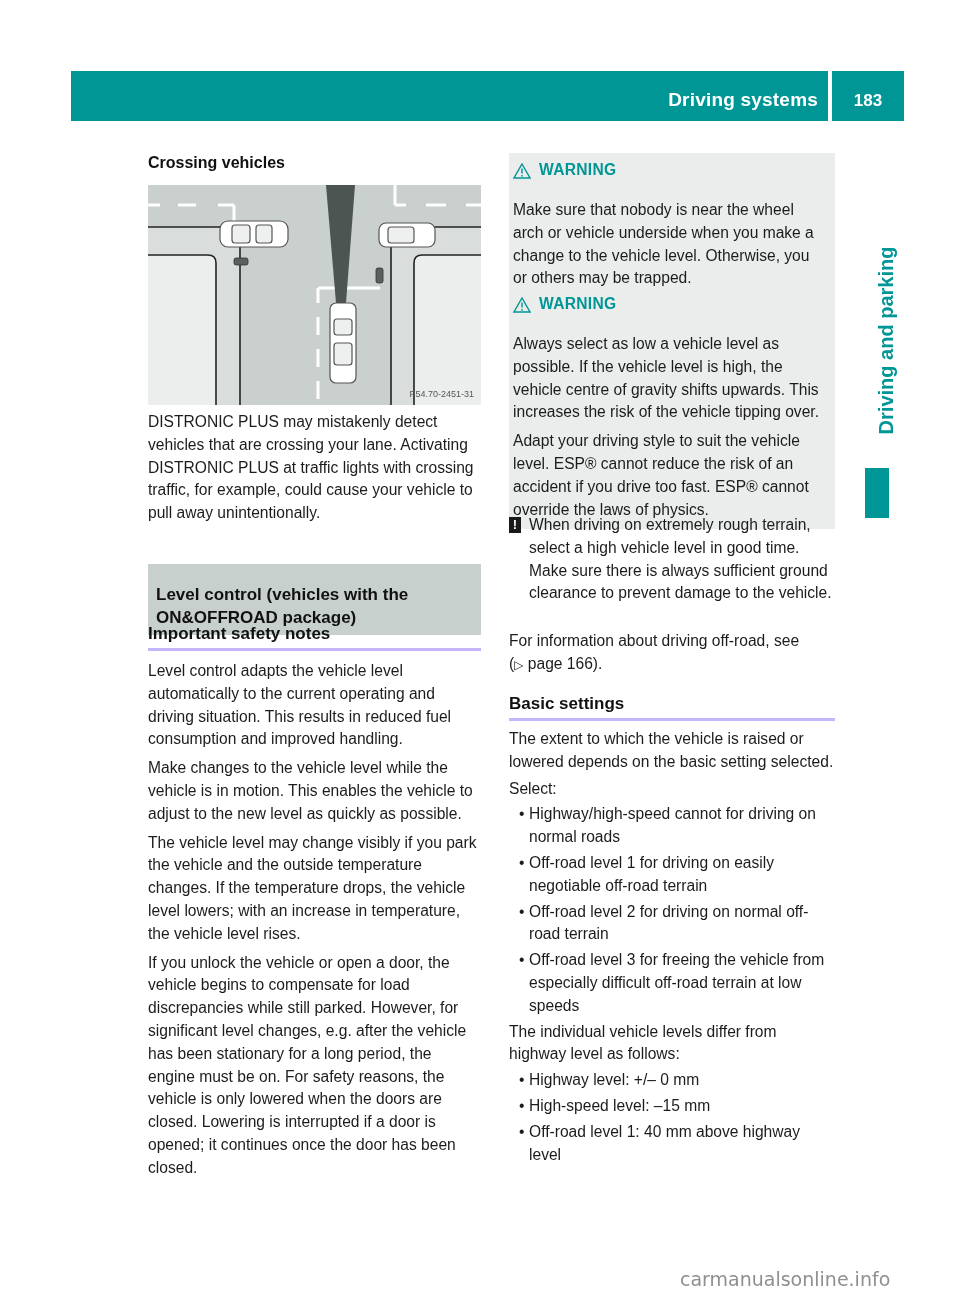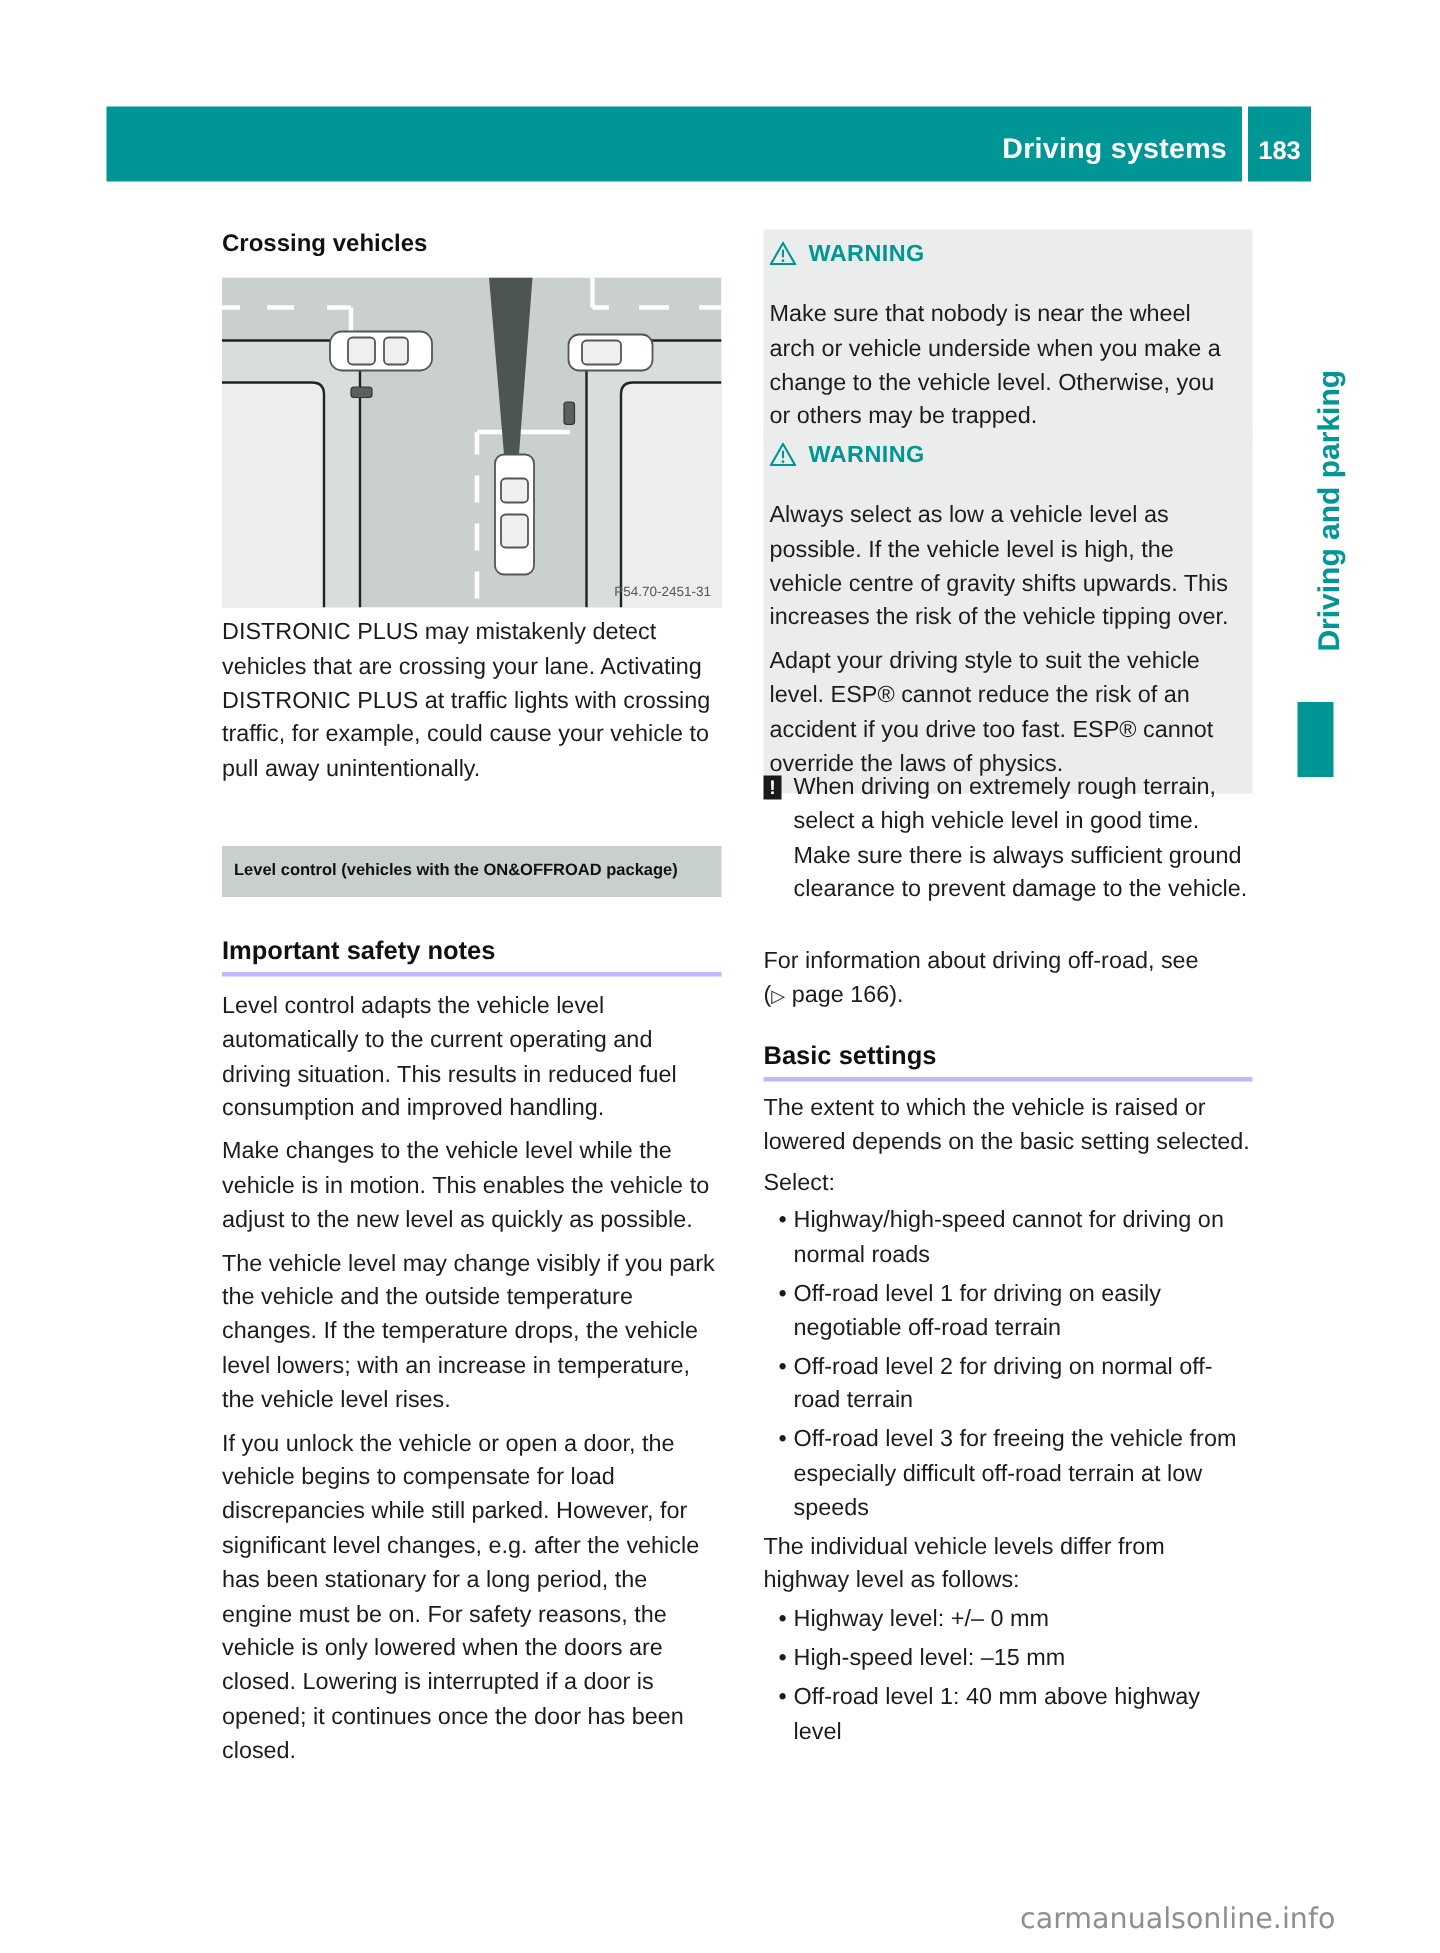--- a/index.html
+++ b/index.html
@@ -13,21 +13,21 @@
   .header-bar {
     position: absolute; left: 71px; top: 71px; width: 757px; height: 50px;
     background: #009695;
     display: flex; align-items: flex-end; justify-content: flex-end;
     padding: 0 10px 10px 0;
   }
   .header-title {
     color: #ffffff; font-weight: bold; font-size: 19px; letter-spacing: 0.2px;
   }
   .page-num-box {
-    position: absolute; left: 832px; top: 71px; width: 42px; height: 50px;
+    position: absolute; left: 832px; top: 71px; width: 72px; height: 50px;
     background: #009695;
     display: flex; align-items: flex-end; justify-content: center;
     padding-bottom: 10px;
   }
   .page-num { color: #ffffff; font-weight: bold; font-size: 17px; }
   .side-tab {
     position: absolute; left: 872px; top: 240px; width: 30px; height: 200px;
     display: flex; align-items: center; justify-content: center;
   }
   .side-tab-label {
@@ -47,33 +47,33 @@
   p, li { font-size: 15.6px; line-height: 22.8px; color: #1c1c1c; }
   .para { margin: 0; }
   .para + .para { margin-top: 6px; }
 
   .h-bold { font-weight: bold; font-size: 16px; color: #111; }
   .h-section {
     font-weight: bold; font-size: 17px; color: #111;
     border-bottom: 3px solid #c4b5fd; padding-bottom: 4px;
   }
   .level-box {
-    background: #c8d0ce; padding: 5px 8px 6px 8px;
-    font-weight: bold; font-size: 11px; line-height: 23px; color: #111;
+    background: #c8d0ce; padding: 19px 8px 6px 8px;
+    font-weight: bold; font-size: 17px; line-height: 23px; color: #111;
   }
 
   .figure {
     position: absolute; left: 148px; top: 185px; width: 315px; height: 220px;
   }
 
   .warning {
     background: #eaedec; padding: 8px 8px 8px 2px;
   }
   .warning-head {
-    display: flex; align-items: flex-start; gap: 8px; margin-bottom: 2px; padding-left: 2px;
+    display: flex; align-items: flex-end; gap: 8px; margin-bottom: 2px; padding-left: 2px;
   }
   .warning-title { color: #009695; font-weight: bold; font-size: 15.6px; letter-spacing: 0.3px; }
   .warning p { padding-left: 2px; margin-top: 20px; }
 
   .notice { display: flex; }
   .notice-icon {
     display: inline-block; width: 12px; height: 16px; background: #1a1a1a; color: #fff;
     font-weight: bold; font-size: 13px; line-height: 16px; text-align: center;
     margin-top: 3px; margin-right: 8px; flex: 0 0 auto;
   }

